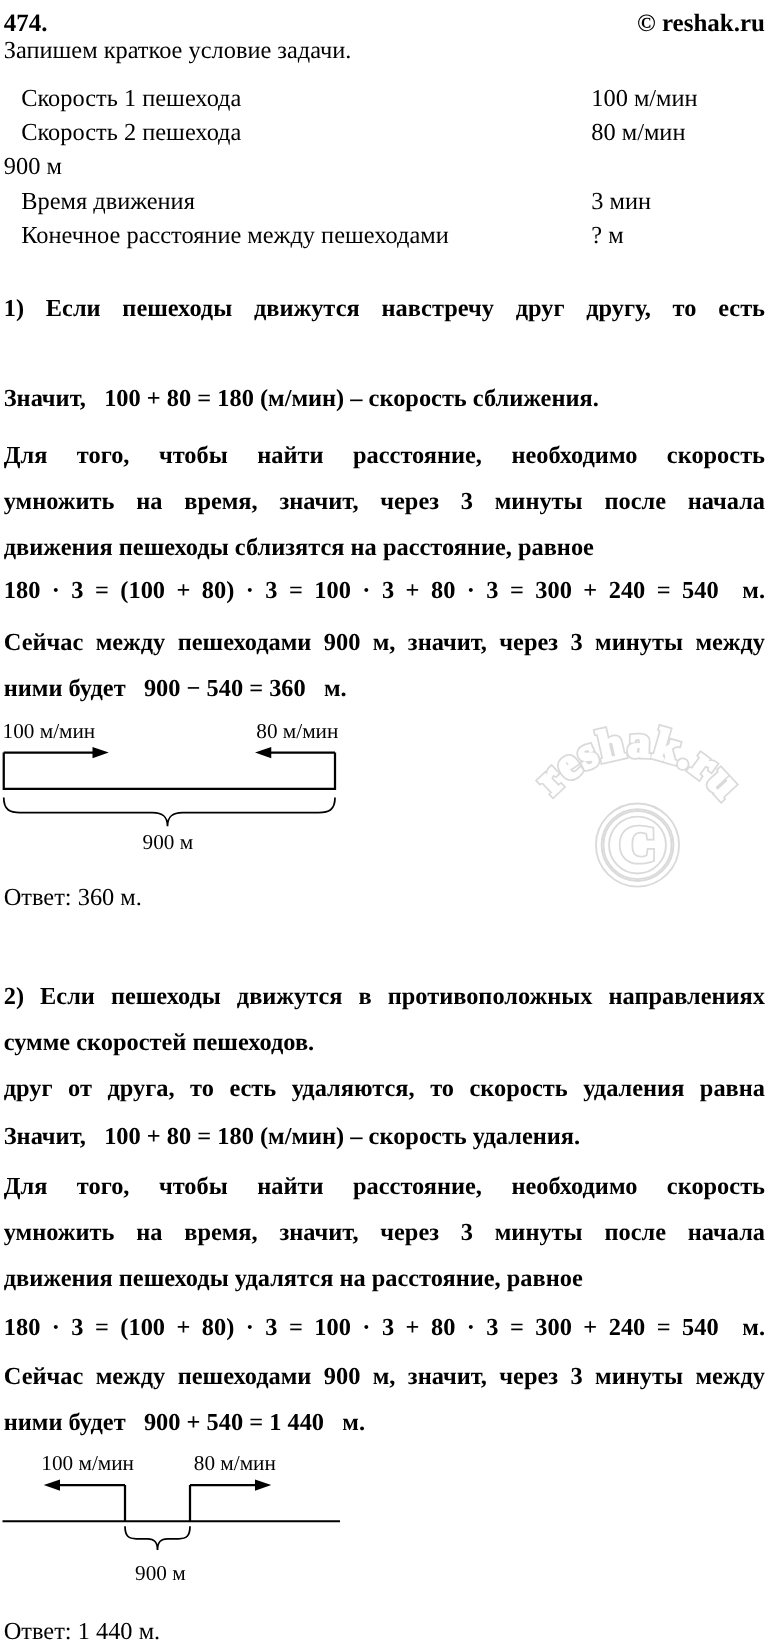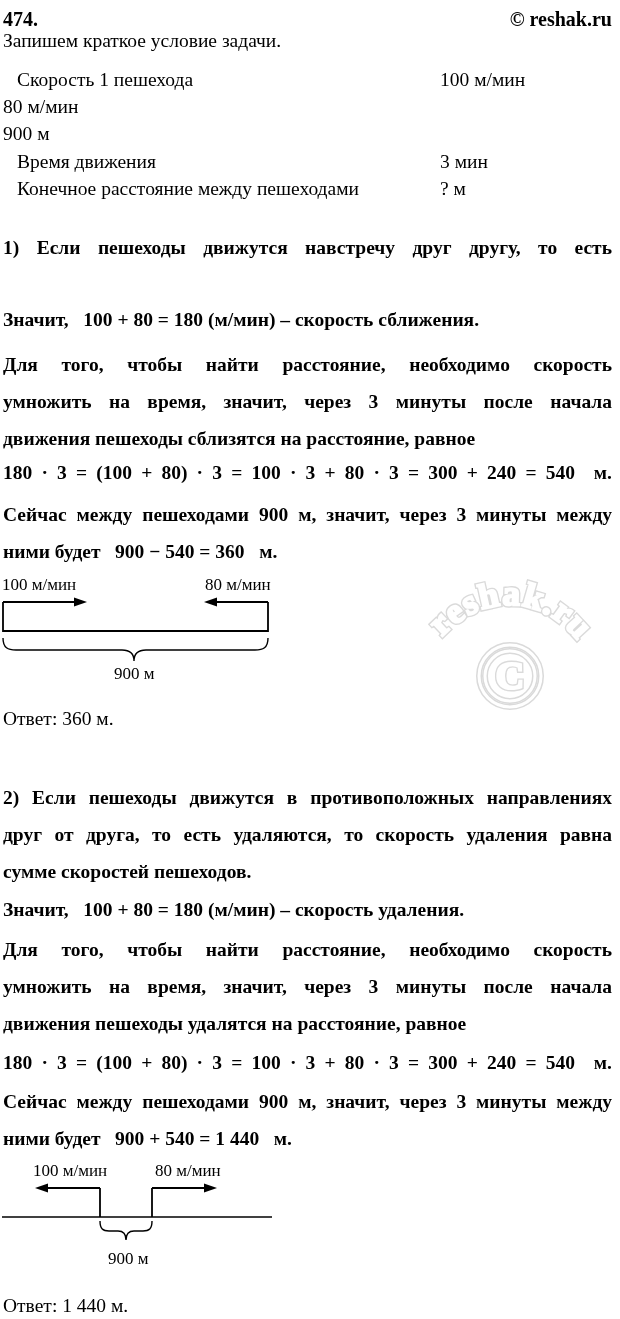--- a/index.html
+++ b/index.html
@@ -4,21 +4,21 @@
 <style>
   html,body{margin:0;padding:0;background:#fff;}
   .page{position:relative;width:620px;height:1319px;background:#fff;color:#000;
         font-family:"Liberation Serif","DejaVu Serif",serif;font-size:19.5px;overflow:hidden;}
   .abs{position:absolute;left:3px;width:609px;}
   .header{top:6px;display:flex;justify-content:space-between;align-items:center;line-height:26px;}
   .num{font-weight:bold;font-size:20px;}
   .copy{font-size:20px;font-weight:bold;}
   .intro{top:27px;line-height:28px;}
   .conditions{top:66px;line-height:27.2px;}
-  .crow{display:flex;}
+  .crow{display:flex;gap:33px;}
   .cl{width:437px;padding-left:14px;box-sizing:border-box;}
   .cv{flex:1;}
   .para{position:absolute;left:3px;width:609px;}
   .l{line-height:37px;text-align:justify;text-align-last:left;font-weight:bold;}
   .l.fill{text-align-last:justify;}
   .answer{line-height:30px;}
   .uline{}
   svg{position:absolute;display:block;}
   .diag-label{font-size:17px;fill:#000;}
   .wm{pointer-events:none;}
@@ -56,20 +56,21 @@
   </div>
 
   <div class="abs intro">Запишем краткое условие задачи.</div>
 
   <div class="abs conditions">
     <div class="crow">
       <span class="cl">Скорость 1 пешехода</span>
       <span class="cv">100 м/мин</span>
     </div>
     <div class="crow">
+      <span class="cl">Скорость 2 пешехода</span>
       <span class="cv">80 м/мин</span>
     </div>
     <div class="crow">
       <span class="cv">900 м</span>
     </div>
     <div class="crow">
       <span class="cl">Время движения</span>
       <span class="cv">3 мин</span>
     </div>
     <div class="crow">
@@ -108,22 +109,22 @@
     <path d="M3,70 C3,80 8,82 16,82 L122,82 C130,82 134,85 134,93 C134,85 138,82 146,82 L255,82 C263,82 268,80 268,70" fill="none" stroke="#000" stroke-width="1.4"></path>
     <text class="diag-label" x="114" y="111">900 м</text>
   </svg>
 
   <div class="para answer" style="top:704px">
     <span class="uline">Ответ</span><span>: 360 м.</span>
   </div>
 
   <div class="para" style="top:779px">
     <div class="l fill">2) Если пешеходы движутся в противоположных направлениях</div>
+    <div class="l">сумме скоростей пешеходов.</div>
     <div class="l fill">друг от друга, то есть удаляются, то скорость удаления равна</div>
-    <div class="l">сумме скоростей пешеходов.</div>
   </div>
   <div class="para" style="top:891px">
     <div class="l">Значит,  100 + 80 = 180 (м/мин) – скорость удаления.</div>
   </div>
   <div class="para" style="top:931px">
     <div class="l fill">Для того, чтобы найти расстояние, необходимо скорость</div>
     <div class="l fill">умножить на время, значит, через 3 минуты после начала</div>
     <div class="l">движения пешеходы удалятся на расстояние, равное</div>
   </div>
   <div class="para" style="top:1044px">

